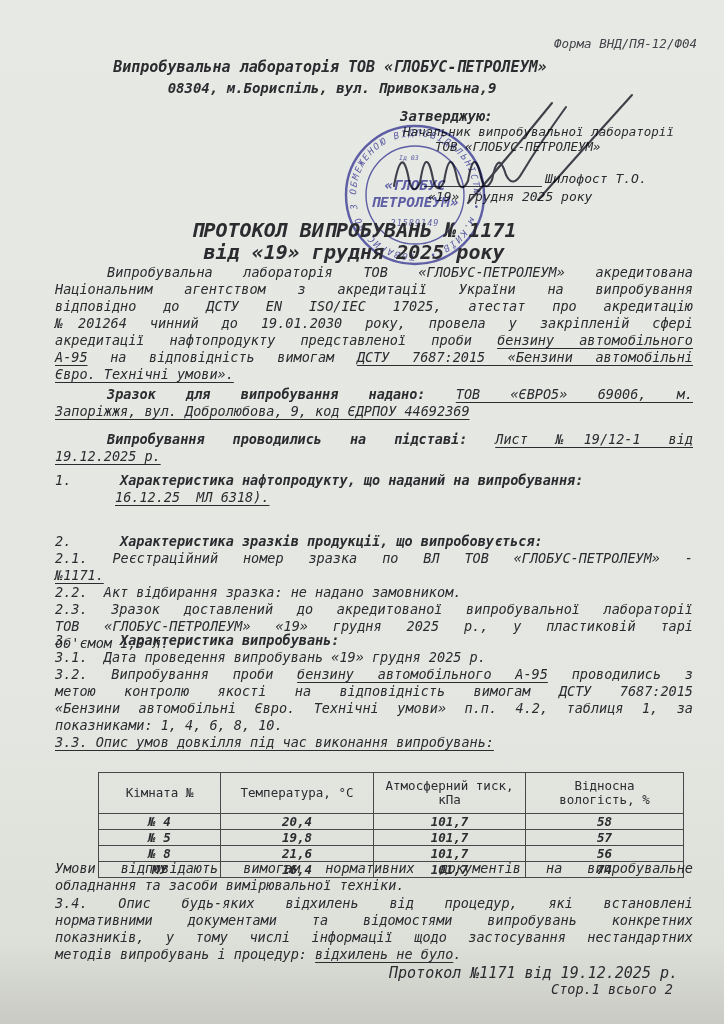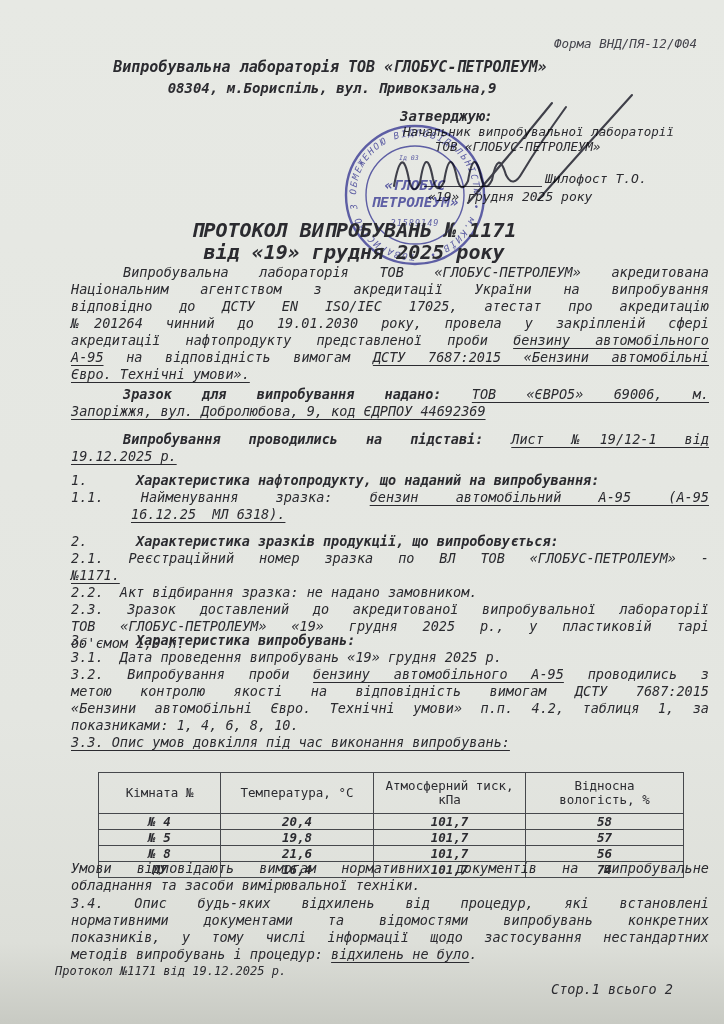--- a/index.html
+++ b/index.html
@@ -4,21 +4,21 @@
 <style>
   html,body{margin:0;padding:0;background:#9a9a94;}
   .page{
     position:relative;width:724px;height:1024px;overflow:hidden;
     background:linear-gradient(180deg,#e7e9e4 0%,#e4e6e1 70%,#dddfd9 92%,#c8cac3 100%);
     font-family:"DejaVu Sans Mono",monospace;
     font-style:italic;color:#2b2b30;
   }
   .abs{position:absolute;}
   
-  .blk{left:55px;width:638px;font-size:13.5px;line-height:17px;margin-left:16px;}
+  .blk{left:55px;width:638px;font-size:13.5px;line-height:17px;}
   .tline{min-height:17px;}
   .f-j{text-align:justify;text-align-last:justify;}
   .f-p{white-space:pre-wrap;}
   .f-i{text-indent:52px;}
   .f-h{padding-left:60px;}
   .s-b{font-weight:bold;}
   .s-u{text-decoration:underline;text-underline-offset:3px;text-decoration-thickness:1.2px;}
   
   .form-code{top:36px;right:27px;font-size:12.5px;color:#44444c;}
   .lab-name{top:58px;left:0;width:660px;text-align:center;font-weight:bold;font-size:15px;}
@@ -39,21 +39,21 @@
   .b-sec1{top:472px;}
   .b-sec2{top:533px;}
   .b-sec3{top:632px;line-height:16.8px;}
   .b-cond{top:860px;}
   .b-dev{top:895px;}
   
   table.env{position:absolute;left:98px;top:772px;width:585px;border-collapse:collapse;table-layout:fixed;}
   table.env th{font-style:normal;font-weight:normal;font-size:12.5px;line-height:14px;border:1.5px solid #46484c;text-align:center;vertical-align:middle;white-space:pre-line;padding:6px 2px;height:28px;}
   table.env td{font-style:italic;font-weight:bold;font-size:12.5px;border:1.5px solid #46484c;text-align:center;padding:0;height:15px;line-height:15px;}
   
-  .foot1{top:964px;left:55px;width:623px;font-size:12px;}
+  .foot1{top:964px;left:55px;width:623px;text-align:right;font-size:15px;}
   .foot2{top:981px;left:55px;width:618px;text-align:right;font-size:13.5px;}
   
   .stamp-svg{top:122px;left:342px;width:146px;height:146px;mix-blend-mode:multiply;opacity:.82;}
   .sign-svg{top:85px;left:380px;width:280px;height:125px;mix-blend-mode:multiply;opacity:.9;}
 </style>
 </head>
 <body>
 
 <div class="page">
 
@@ -111,21 +111,20 @@
   <div class="abs blk b-sample">
       <div class="tline f-j f-i"><span class="s-b">Зразок для випробування надано:</span><span> </span><span class="s-u">ТОВ «ЄВРО5» 69006, м.</span></div>
       <div class="tline f-p"><span class="s-u">Запоріжжя, вул. Добролюбова, 9, код ЄДРПОУ 44692369</span></div>
     </div>
   <div class="abs blk b-basis">
       <div class="tline f-j f-i"><span class="s-b">Випробування проводились на підставі:</span><span> </span><span class="s-u">Лист №19/12-1 від</span></div>
       <div class="tline f-p"><span class="s-u">19.12.2025 р.</span></div>
     </div>
   <div class="abs blk b-sec1">
       <div class="tline f-p"><span>1.      </span><span class="s-b">Характеристика нафтопродукту, що наданий на випробування:</span></div>
-      <div class="tline f-j"><span>1.1. Найменування зразка: </span><span class="s-u">бензин автомобільний А-95 (А-95</span></div>
       <div class="tline f-p f-h"><span class="s-u">16.12.25  МЛ 6318).</span></div>
     </div>
   <div class="abs blk b-sec2">
       <div class="tline f-p"><span>2.      </span><span class="s-b">Характеристика зразків продукції, що випробовується:</span></div>
       <div class="tline f-j"><span>2.1. Реєстраційний номер зразка по ВЛ ТОВ «ГЛОБУС-ПЕТРОЛЕУМ» -</span></div>
       <div class="tline f-p"><span class="s-u">№1171.</span></div>
       <div class="tline f-p"><span>2.2.  Акт відбирання зразка: не надано замовником.</span></div>
       <div class="tline f-j"><span>2.3. Зразок доставлений до акредитованої випробувальної лабораторії</span></div>
       <div class="tline f-j"><span>ТОВ «ГЛОБУС-ПЕТРОЛЕУМ» «19» грудня 2025 р., у пластиковій тарі</span></div>
       <div class="tline f-p"><span>об'ємом 1,0 л.</span></div>

